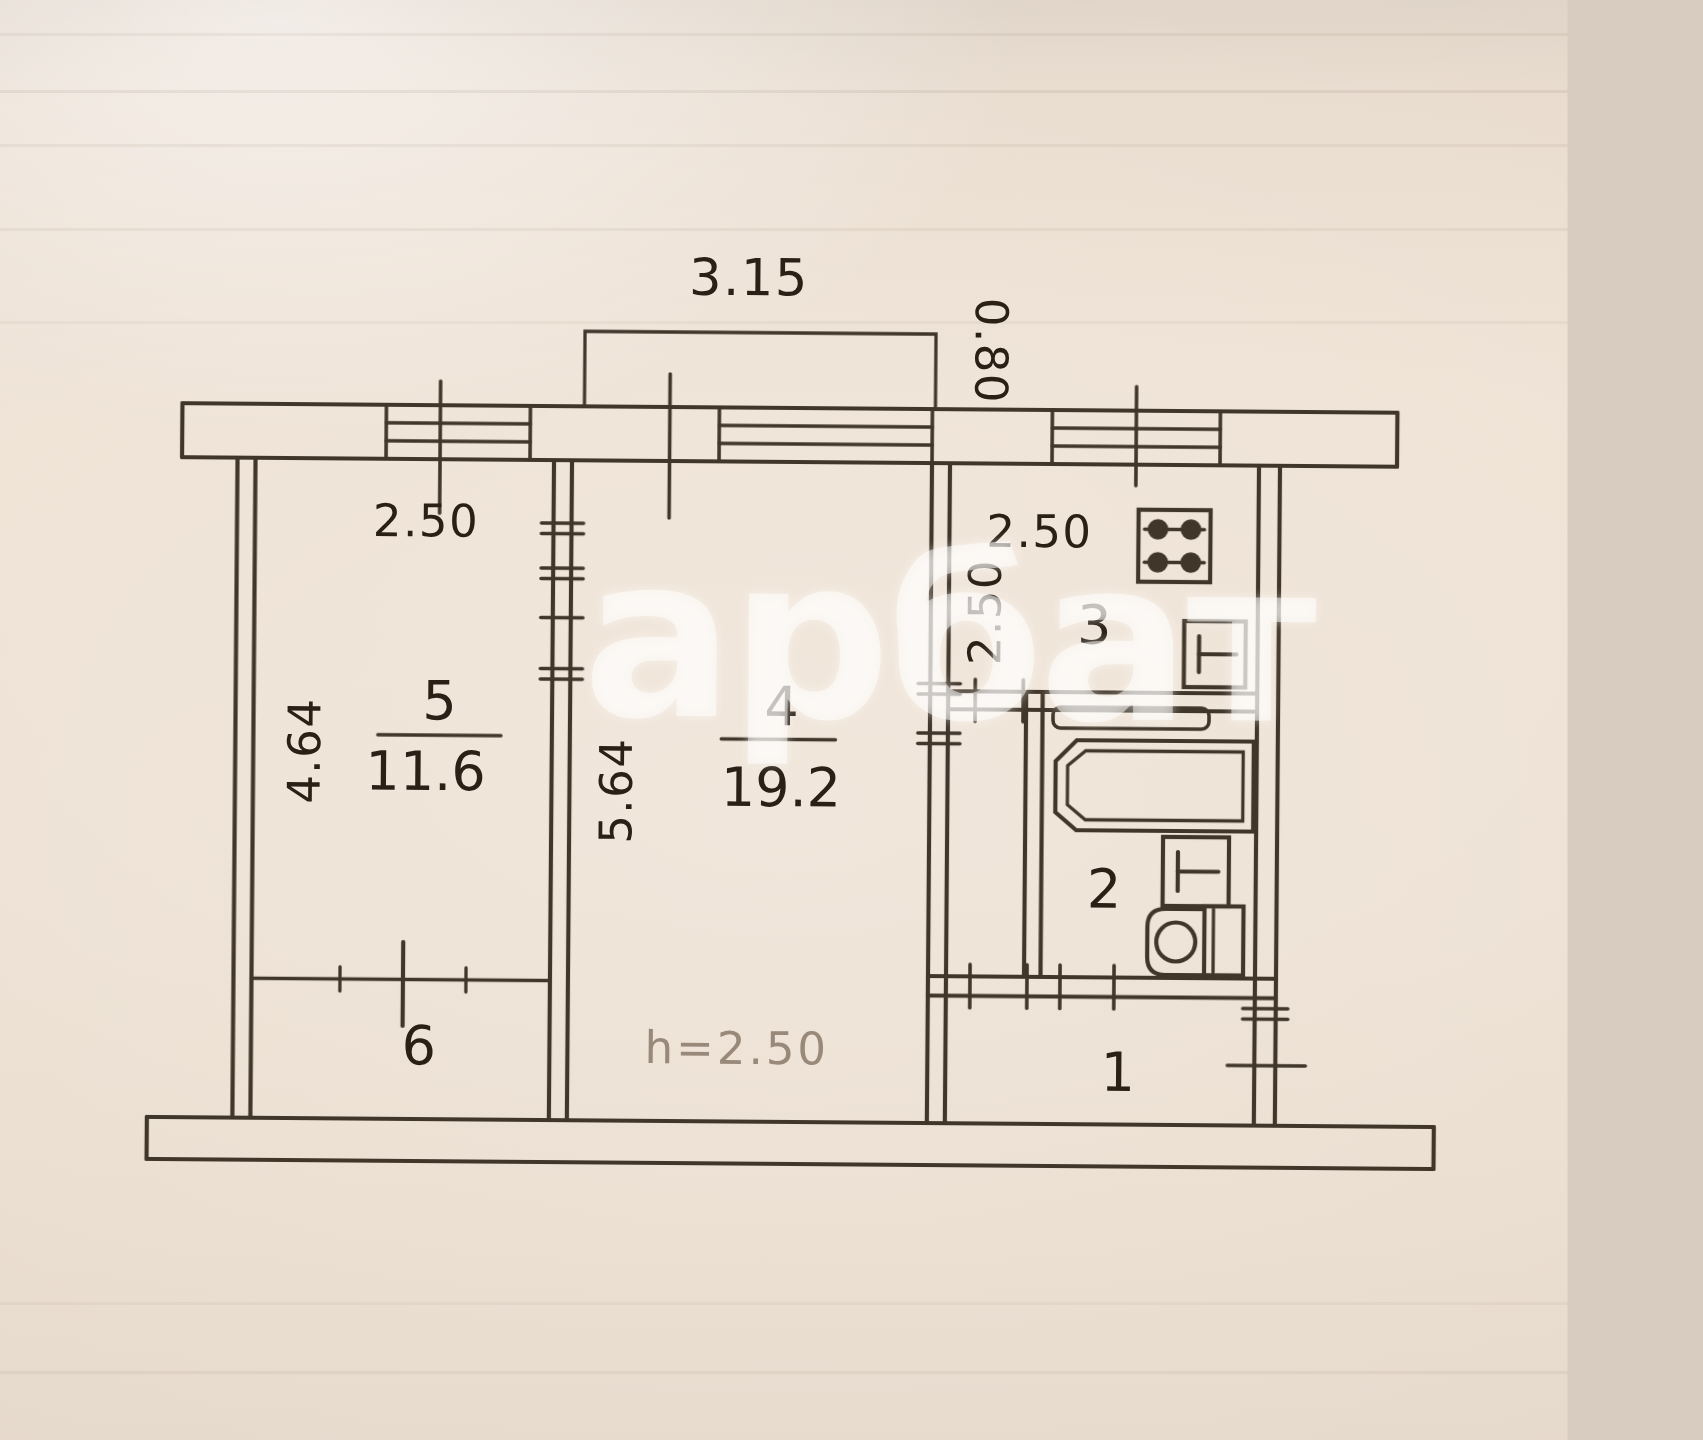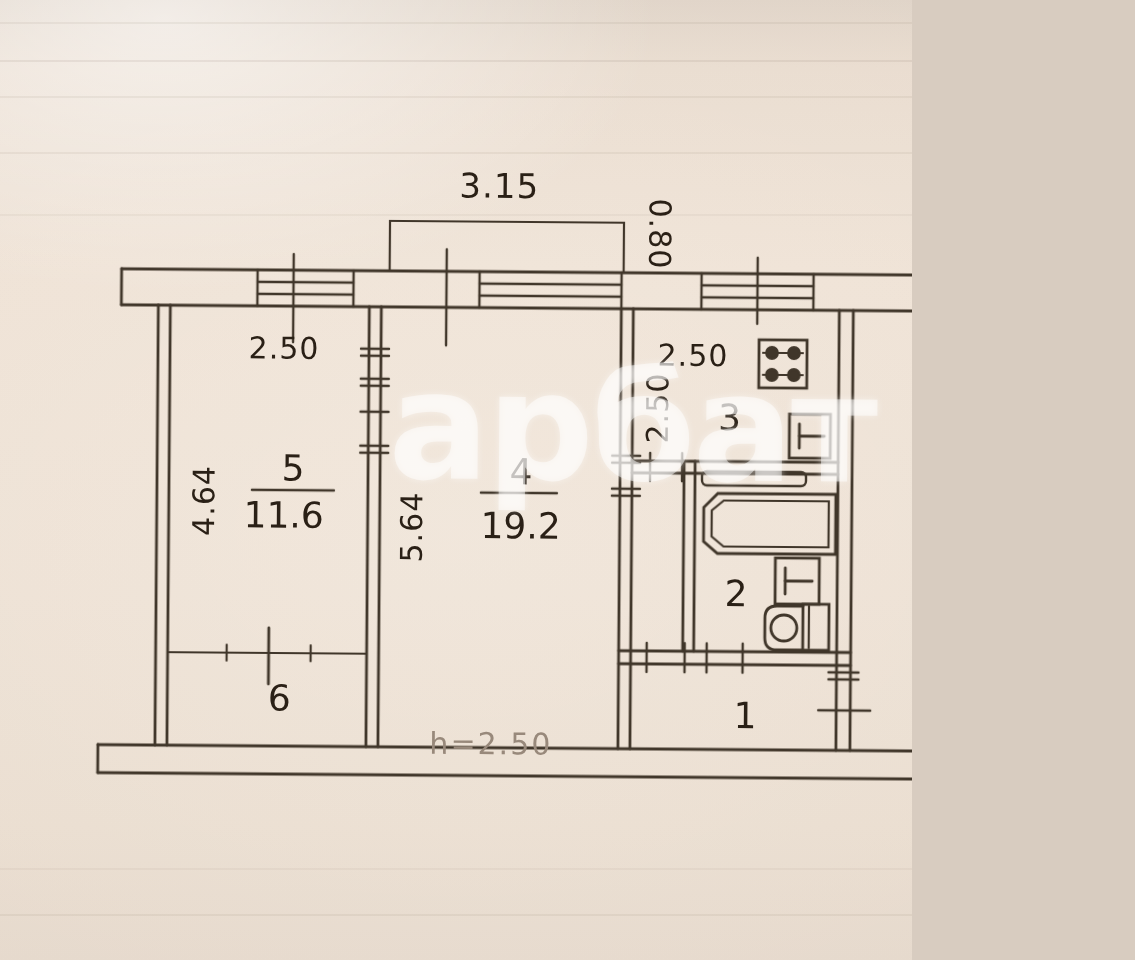--- a/index.html
+++ b/index.html
@@ -1,34 +1,34 @@
 <!DOCTYPE html>
 <html><head>
 <meta charset="utf-8">
 <style>
   html,body{margin:0;padding:0;background:#d8ccc0;}
   #photo{
-    position:relative;width:912px;height:960px;overflow:hidden;
+    position:relative;width:1045px;height:960px;overflow:hidden;
     background:
       radial-gradient(ellipse 900px 500px at 18% 2%, rgba(255,255,255,0.55), rgba(255,255,255,0) 55%),
       radial-gradient(ellipse 1400px 900px at 50% 55%, rgba(255,252,246,0.25), rgba(0,0,0,0) 70%),
       linear-gradient(180deg,#e0d4c8 0%,#e9dccf 7%,#eee1d4 28%,#ecdfd2 62%,#e9dccE 86%,#e5d8cb 100%);
     font-family:"DejaVu Sans","Liberation Sans",sans-serif;
   }
   .streak{position:absolute;left:0;width:1135px;height:2px;background:rgba(95,78,62,0.07);}
   .plan-wrap{position:absolute;left:0;top:0;width:1135px;height:960px;
     transform:rotate(0.45deg);transform-origin:530px 480px;}
   svg.lines{position:absolute;left:0;top:0;filter:blur(0.35px);}
   .lbl{position:absolute;color:#2a2016;font-size:30px;letter-spacing:1px;
     transform:translate(-50%,-50%);white-space:nowrap;}
   .lbl.rotccw{transform:translate(-50%,-50%) rotate(-90deg);}
   .lbl.rotcw{transform:translate(-50%,-50%) rotate(90deg);}
   .lbl.big{font-size:34px;}
   .lbl.room{font-size:36px;letter-spacing:0;}
-  .lbl.gray{color:#98897b;letter-spacing:2px;margin-top:44px;}
+  .lbl.gray{color:#98897b;letter-spacing:2px;}
   .watermark{position:absolute;left:388px;top:352px;
     font-size:150px;font-weight:bold;letter-spacing:-3px;
     color:rgba(255,255,255,0.5);text-shadow:0 0 7px rgba(255,255,255,0.45);
     line-height:1.0;}
 </style>
 </head>
 <body>
 
 <div id="photo">
 

